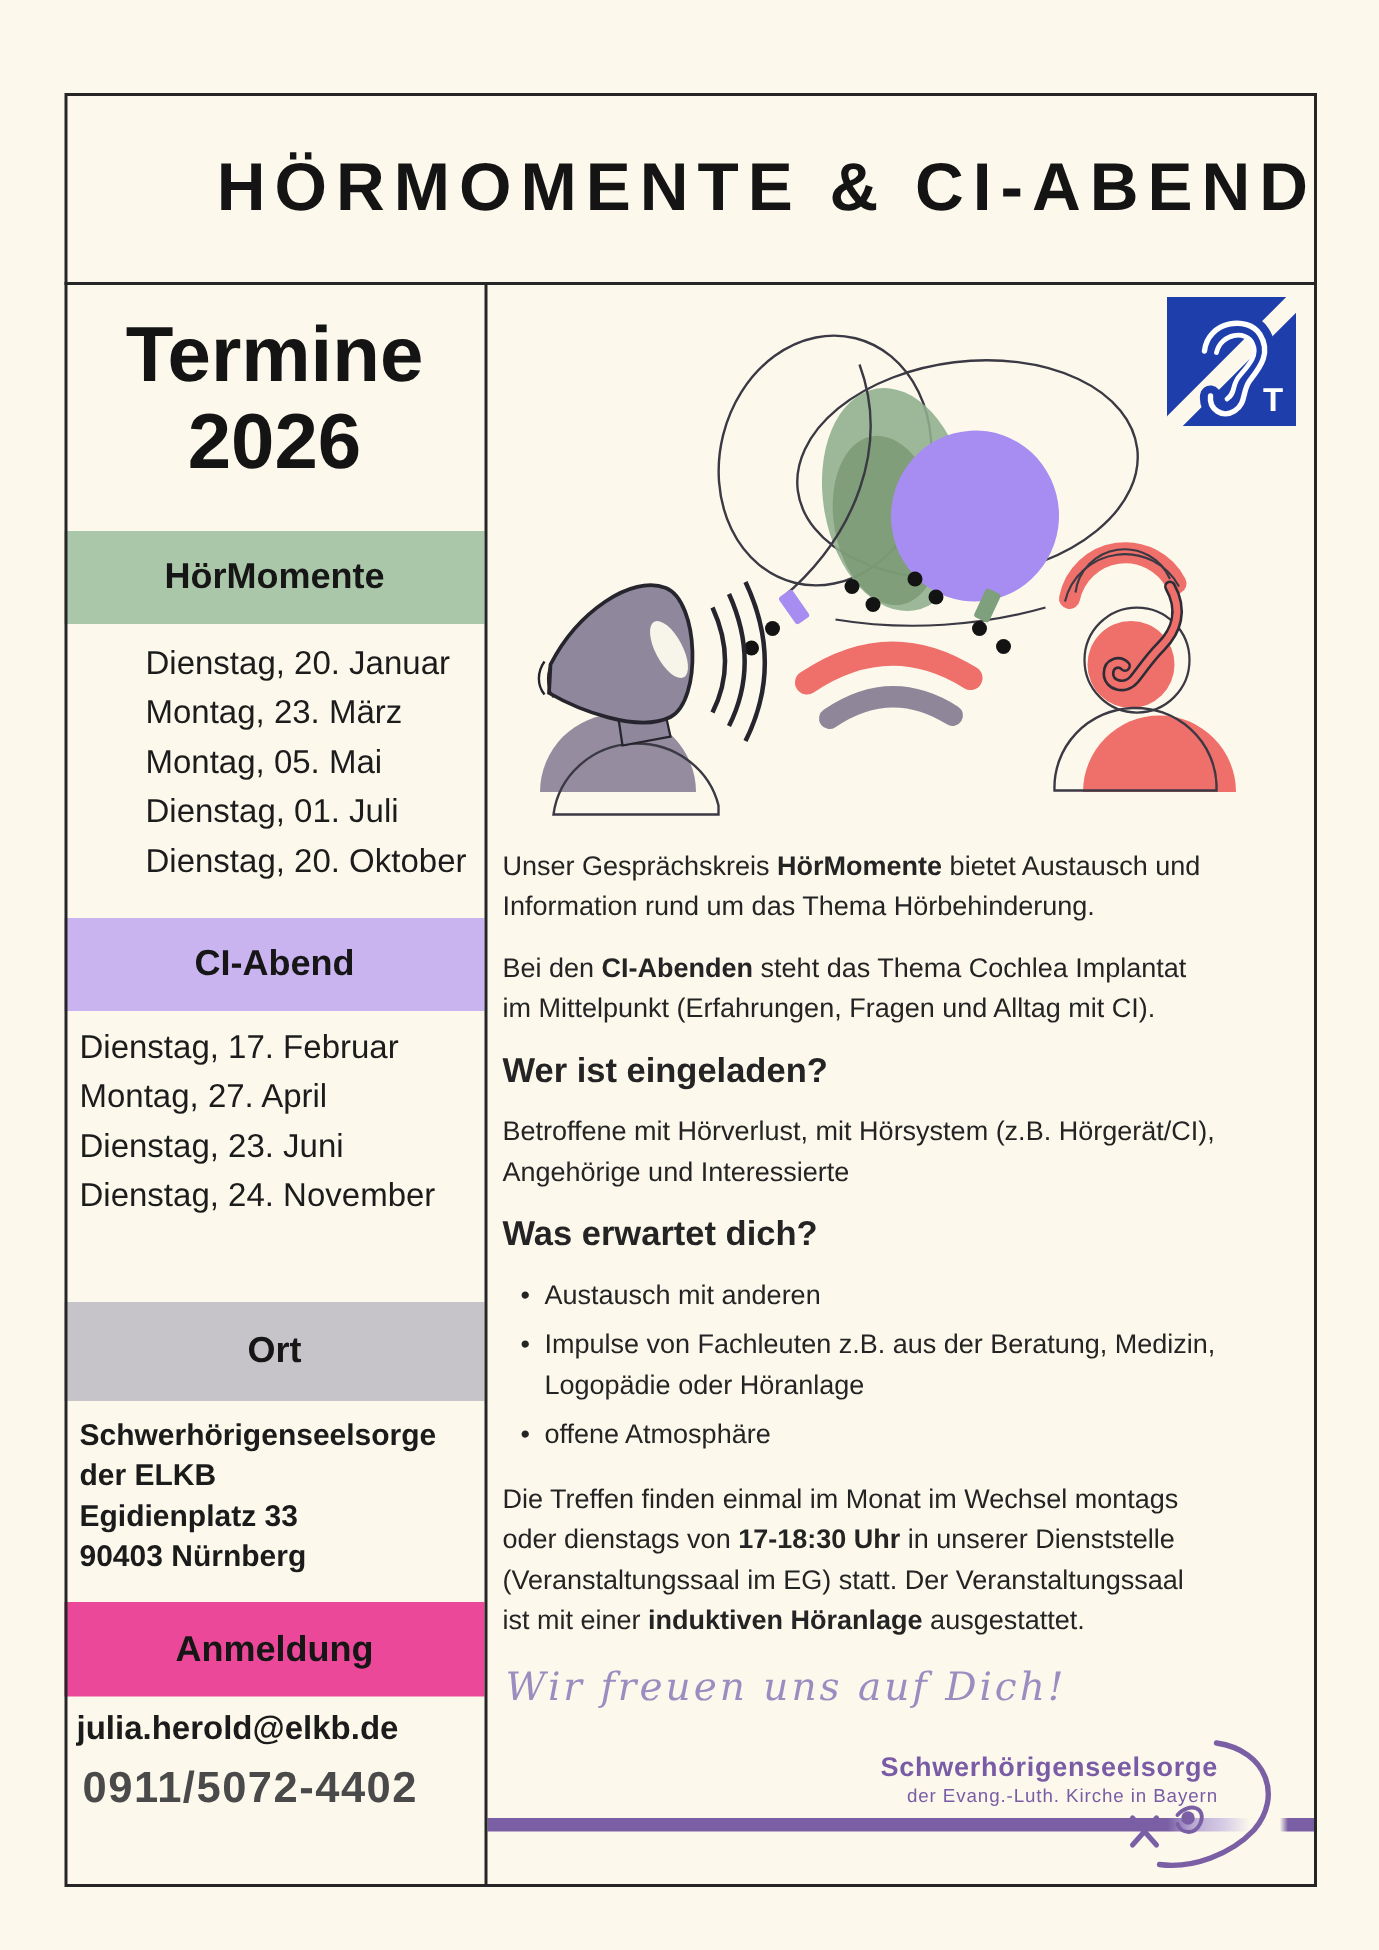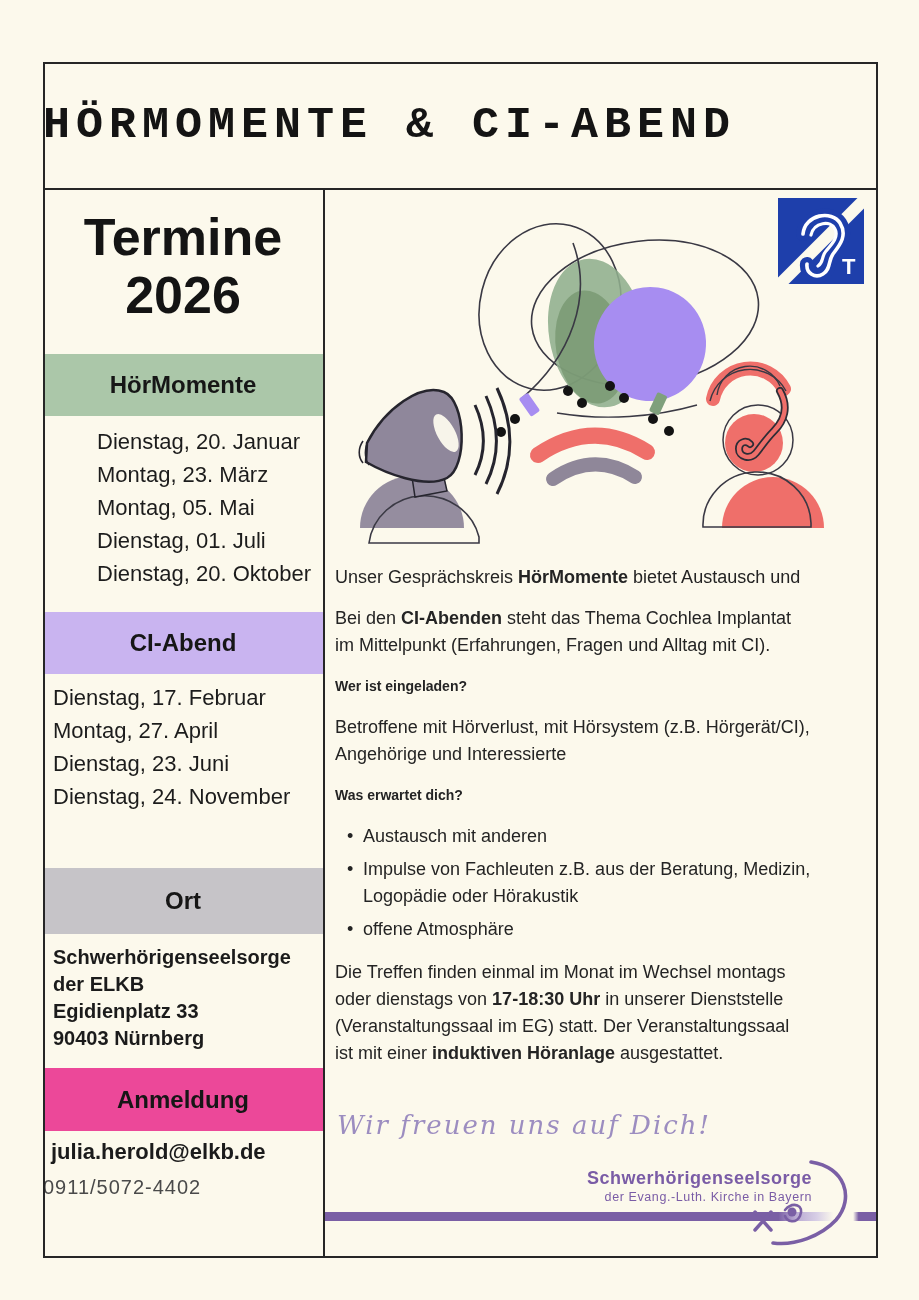--- a/index.html
+++ b/index.html
@@ -1,50 +1,50 @@
 <!DOCTYPE html>
 <html><head>
 <meta charset="utf-8">
 <style>
   html,body{margin:0;padding:0;background:#fcf9ec;}
   .sheet{position:relative;width:919px;height:1300px;background:#fcf9ec;overflow:hidden;
          font-family:"Liberation Sans",sans-serif;color:#1b1b1b;}
   .frame{position:absolute;left:43px;top:62px;width:831px;height:1192px;
          border:2px solid #262626;z-index:10;pointer-events:none;}
   .titlebar{position:absolute;left:43px;top:62px;width:835px;height:126px;
-            display:flex;align-items:center;justify-content:flex-start;font-family:Liberation Mono, monospace;}
+            display:flex;align-items:center;justify-content:flex-end;}
   .title{font-size:45px;font-weight:700;letter-spacing:6px;color:#141414;white-space:nowrap;}
   .divider-h{position:absolute;left:43px;top:188px;width:835px;height:2px;background:#262626;z-index:11;}
 
   
   .leftcol{position:absolute;left:43px;top:188px;width:280px;height:936px;}
   .divider-v{position:absolute;left:323px;top:188px;width:2px;height:1070px;background:#262626;z-index:11;}
   .termine{position:absolute;top:20px;left:0;width:100%;text-align:center;
            font-size:52px;line-height:58px;font-weight:700;color:#141414;}
   .banner{position:absolute;left:0;width:100%;display:flex;align-items:center;justify-content:center;
           font-size:24px;font-weight:700;color:#161616;}
   .banner.green{top:166px;height:62px;background:#abc7a9;}
   .banner.purple{top:424px;height:62px;background:#c9b4f0;}
   .banner.gray{top:680px;height:66px;background:#c6c4c8;}
   .banner.pink{top:880px;height:63px;background:#ec4899;}
   .datelist{position:absolute;left:10px;font-size:22px;line-height:33px;color:#1c1c1c;white-space:nowrap;}
   .datelist.one{top:237px;margin-left:44px;}
   .datelist.two{top:493px;}
   .address{position:absolute;left:10px;top:756px;font-size:20px;line-height:27px;font-weight:700;white-space:nowrap;}
   .email{position:absolute;left:8px;top:951px;font-size:22px;font-weight:700;white-space:nowrap;}
-  .phone{position:absolute;left:0;top:988px;font-size:20px;font-weight:400;letter-spacing:1px;color:#4a4a4a;white-space:nowrap;}
+  .phone{position:absolute;left:12px;top:988px;font-size:29px;font-weight:700;letter-spacing:1px;color:#4a4a4a;white-space:nowrap;}
 
   
   .rightcol{position:absolute;left:325px;top:188px;width:553px;height:1070px;}
   .loop-icon{position:absolute;left:453px;top:10px;width:86px;height:86px;}
   .illu{position:absolute;left:0;top:17px;width:554px;height:348px;}
   .textblock{position:absolute;left:10px;top:376px;width:540px;font-size:18px;line-height:27px;color:#242424;}
   .textblock p{margin:0 0 14px 0;}
   .textblock .ln{white-space:nowrap;}
-  .h{font-weight:700;margin:0 0 8px 0;font-size:14px;}
+  .h{font-weight:700;margin:0 0 8px 0;font-size:23px;}
   ul.bl{list-style:none;margin:0 0 16px 0;padding:0 0 0 12px;}
   ul.bl li{margin:0 0 6px 0;padding-left:16px;position:relative;white-space:nowrap;}
   ul.bl li::before{content:"•";position:absolute;left:0;top:0;}
   .script{position:absolute;left:12px;top:922px;font-family:"DejaVu Serif",serif;font-style:italic;
           font-size:26px;letter-spacing:2px;color:#9c8dc0;white-space:nowrap;}
   .logoblock{position:absolute;right:66px;top:980px;text-align:right;color:#7a5ca6;z-index:3;}
   .logoblock .l1{font-size:18px;font-weight:700;letter-spacing:0.5px;}
   .logoblock .l2{font-size:12.5px;letter-spacing:0.6px;margin-top:1px;}
   .bar{position:absolute;left:0;top:1024px;width:553px;height:9px;z-index:1;
        background:linear-gradient(90deg,#7a5fa5 0%,#7a5fa5 82%,#b9a9d2 85%,#d8cfe6 89%,rgba(122,95,165,0) 92%,rgba(122,95,165,0) 95.5%,#7a5fa5 96.5%,#7a5fa5 100%);}
@@ -167,36 +167,37 @@
         <path d="M 455,186 C 464,202 459,216 449,226 C 441,234 436,242 431,248 C 425,255 414,252 414,244 C 414,237 421,235 425,239" fill="none" stroke="#2e2d36" stroke-width="8" stroke-linecap="round"></path>
         <path d="M 455,186 C 464,202 459,216 449,226 C 441,234 436,242 431,248 C 425,255 414,252 414,244 C 414,237 421,235 425,239" fill="none" stroke="#ef6f6a" stroke-width="4.5" stroke-linecap="round"></path>
         <path d="M 397,323 A 51,51 0 0 1 499,323 Z" fill="#ef6f6a"></path>
         <path d="M 378,322 A 54,53 0 0 1 486,318 L 486,322 Z" fill="none" stroke="#3a3944" stroke-width="1.6"></path>
       </g>
     </svg>
 
     <div class="textblock">
       <p>
         <span class="ln"><span>Unser Gesprächskreis </span><b>HörMomente</b><span> bietet Austausch und</span></span><br>
+        <span class="ln">Information rund um das Thema Hörbehinderung.</span>
       </p>
       <p>
         <span class="ln"><span>Bei den </span><b>CI-Abenden</b><span> steht das Thema Cochlea Implantat</span></span><br>
         <span class="ln">im Mittelpunkt (Erfahrungen, Fragen und Alltag mit CI).</span>
       </p>
       <p class="h">Wer ist eingeladen?</p>
       <p>
         <span class="ln">Betroffene mit Hörverlust, mit Hörsystem (z.B. Hörgerät/CI),</span><br>
         <span class="ln">Angehörige und Interessierte</span>
       </p>
       <p class="h">Was erwartet dich?</p>
       <ul class="bl">
         <li>Austausch mit anderen</li>
         <li>
           <span class="ln">Impulse von Fachleuten z.B. aus der Beratung, Medizin,</span><br>
-          <span class="ln">Logopädie oder Hörakustik</span>
+          <span class="ln">Logopädie oder Höranlage</span>
         </li>
         <li>offene Atmosphäre</li>
       </ul>
       <p>
         <span class="ln">Die Treffen finden einmal im Monat im Wechsel montags</span><br>
         <span class="ln"><span>oder dienstags von </span><b>17-18:30 Uhr</b><span> in unserer Dienststelle</span></span><br>
         <span class="ln">(Veranstaltungssaal im EG) statt. Der Veranstaltungssaal</span><br>
         <span class="ln"><span>ist mit einer </span><b>induktiven Höranlage</b><span> ausgestattet.</span></span>
       </p>
     </div>

